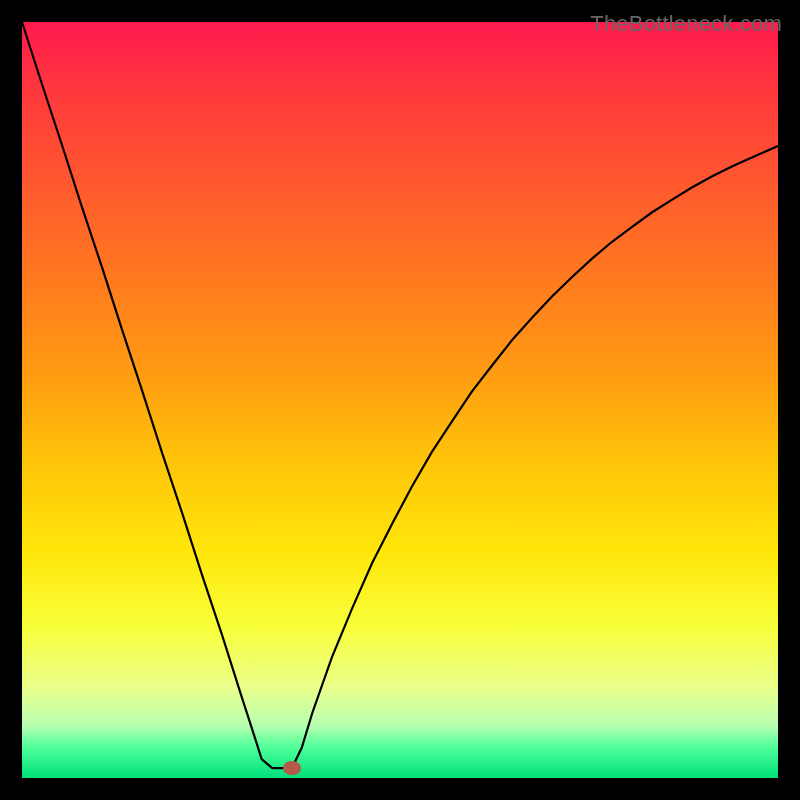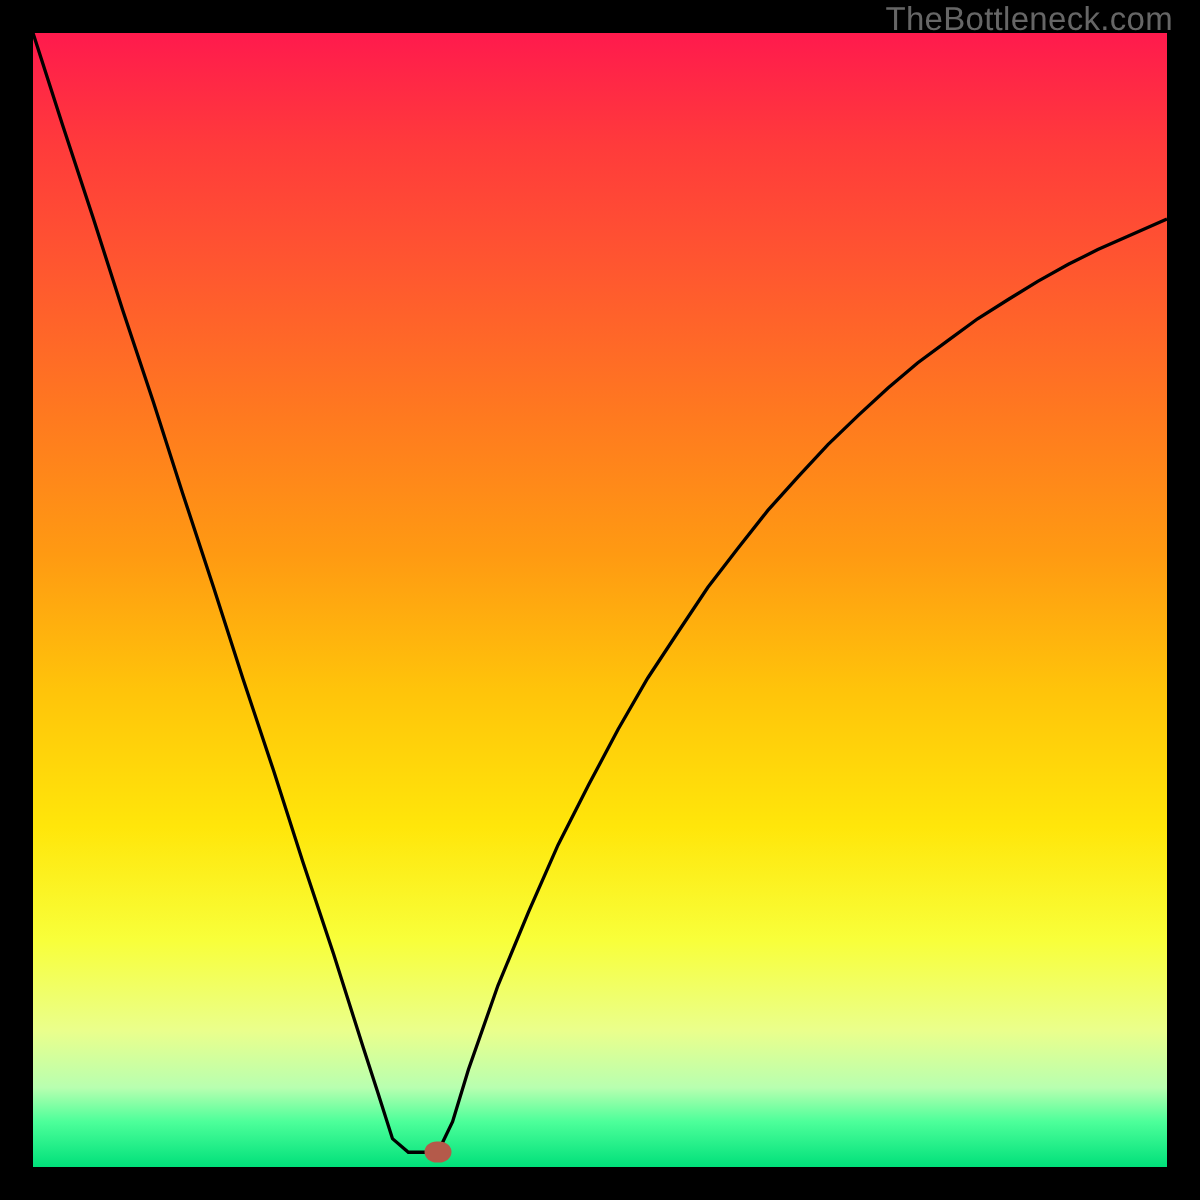--- a/index.html
+++ b/index.html
@@ -37,21 +37,21 @@
       #ffe60a 70%,
       #f8ff3a 80%,
       #eaff8c 88%,
       #b8ffb0 93%,
       #4dff9a 96%,
       #00e07a 100%
     );
   }
   .watermark {
     position: absolute;
-    top: 0px;
+    top: 11px;
     right: 18px;
     color: #666;
     font-size: 22px;
     font-weight: 500;
     letter-spacing: 0.2px;
     user-select: none;
   }
   svg.curve {
     position: absolute;
     top: 22px;

